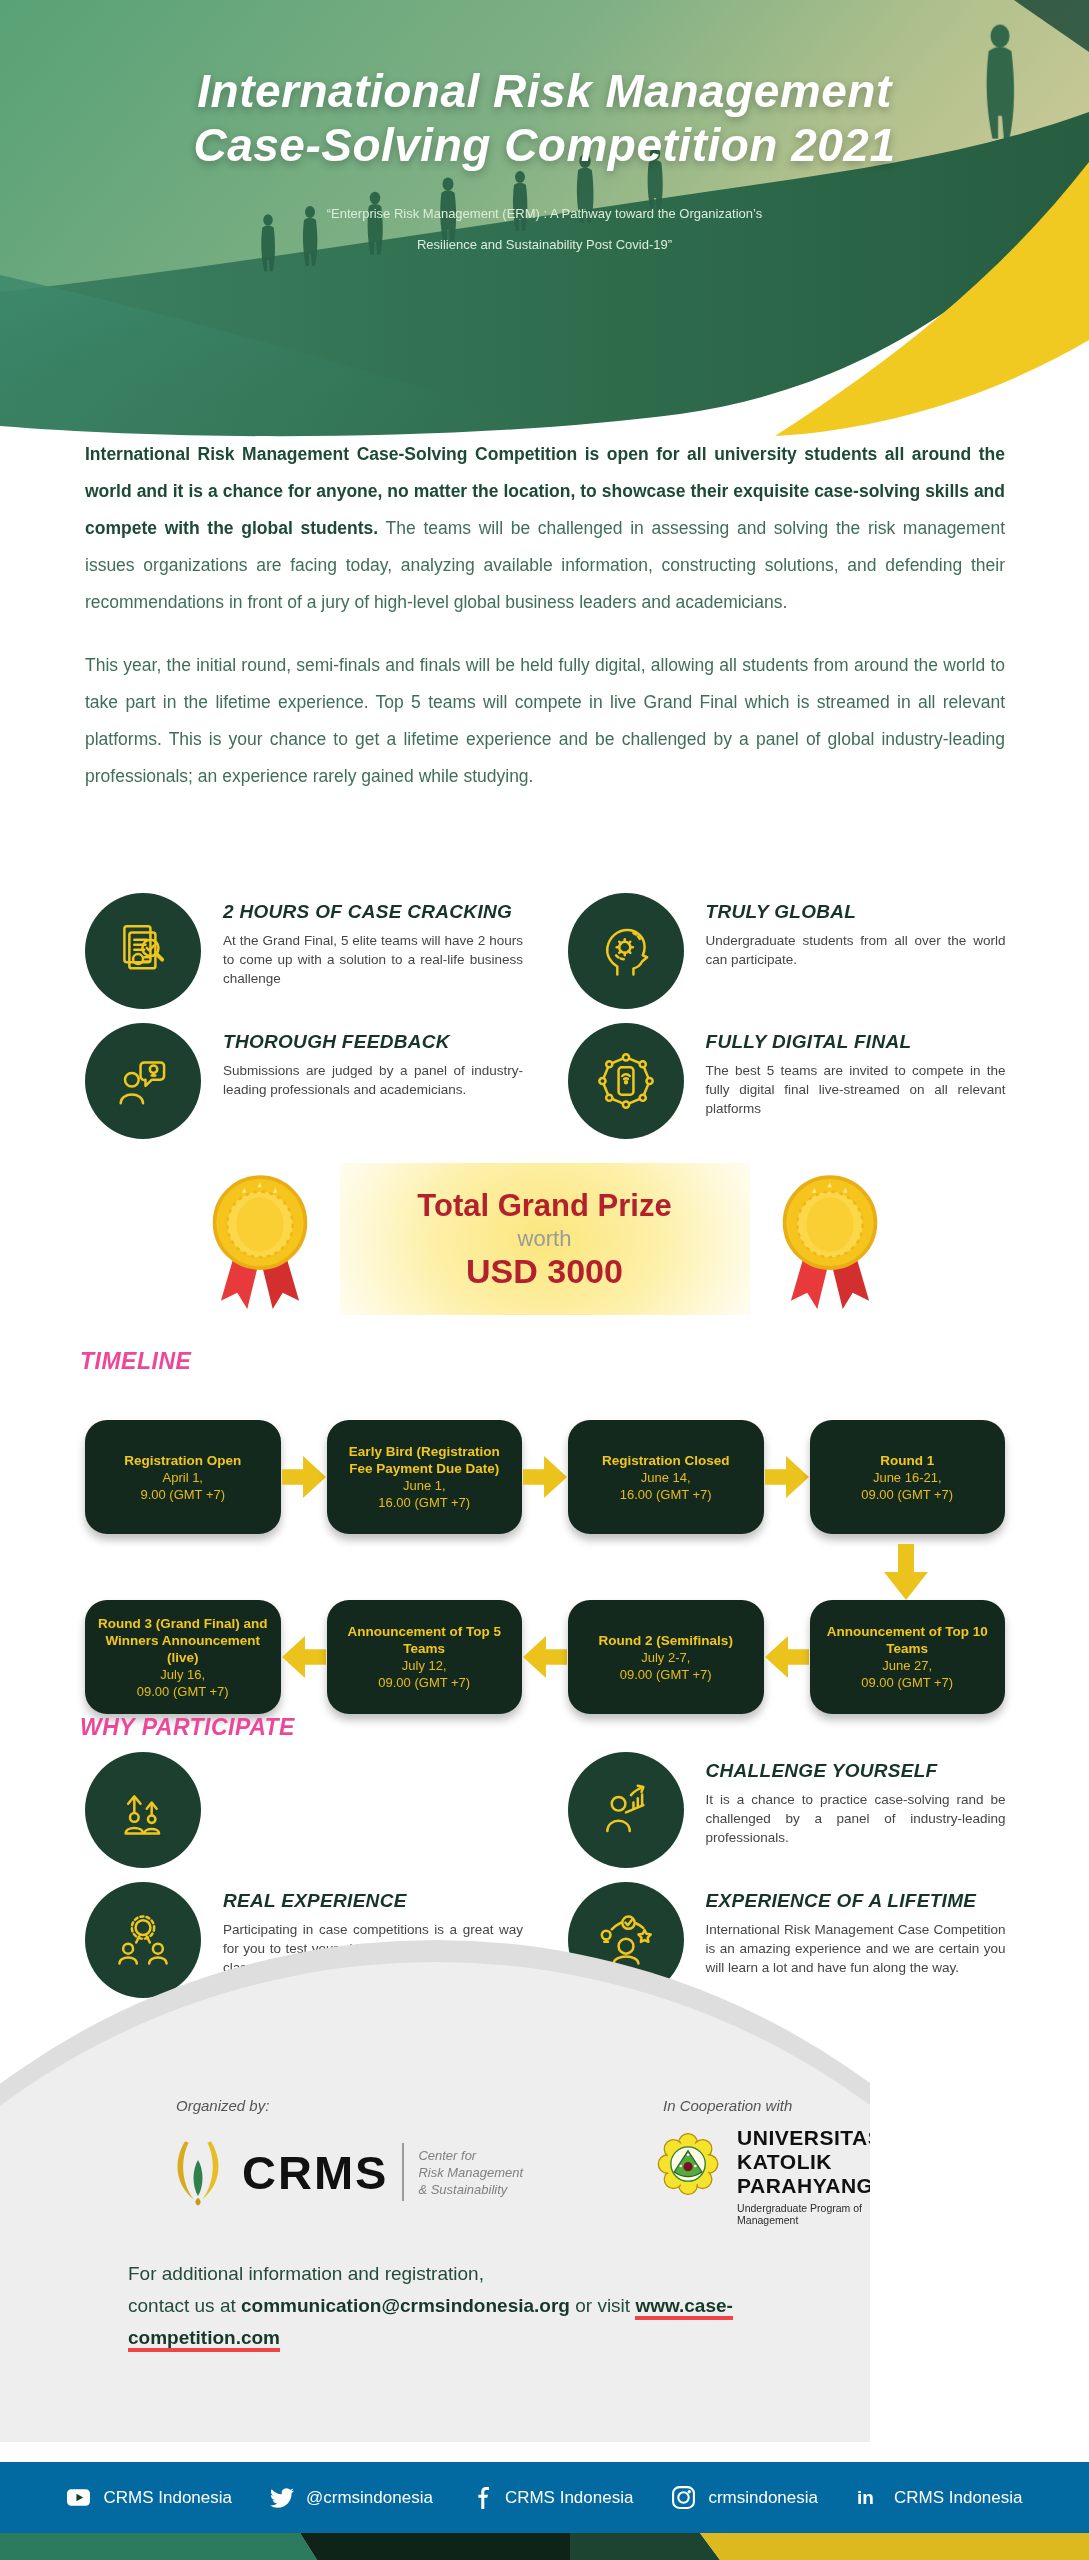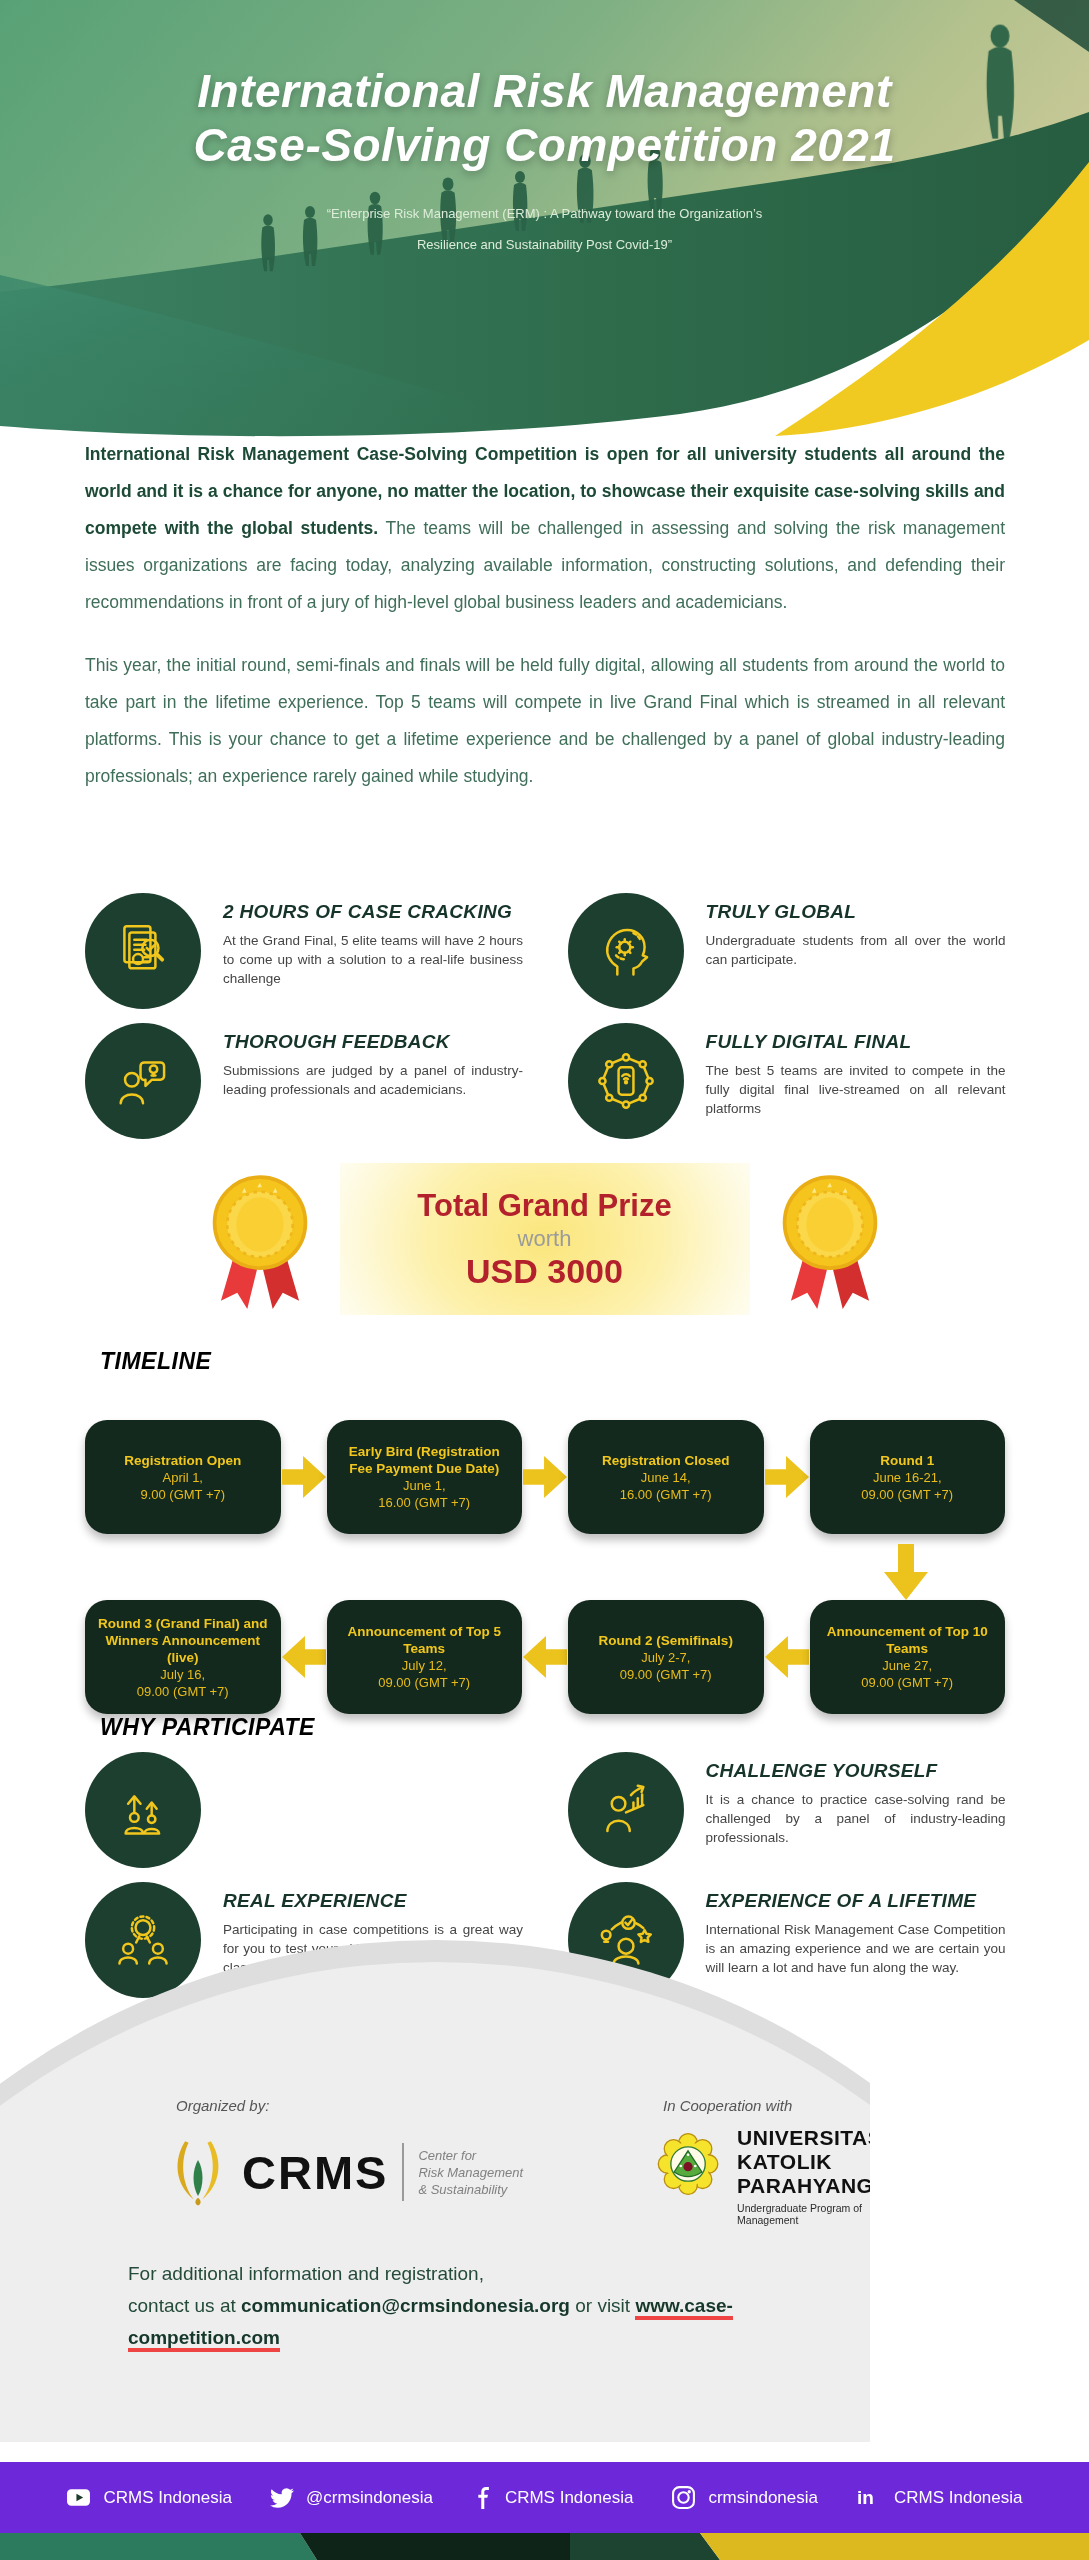--- a/index.html
+++ b/index.html
@@ -39,22 +39,22 @@
   .prize { position:absolute; top:1163px; left:0; width:100%; display:flex;
            justify-content:center; align-items:center; gap:30px; }
   .prize-banner { width:410px; height:152px; display:flex; flex-direction:column;
                   justify-content:center; align-items:center;
                   background:radial-gradient(ellipse 62% 130% at 50% 50%, #fbe67c 0%, #fdf0a9 45%, #fefae0 78%, rgba(254,250,224,0) 100%); }
   .prize-title { font-size:31px; font-weight:bold; color:#b2212c; }
   .prize-worth { font-size:22px; color:#9b9b9b; margin-top:2px; }
   .prize-amount { font-size:34px; font-weight:bold; color:#b2212c; }
 
   
-  .section-heading { position:absolute; left:100px; font-size:23px; font-weight:bold;
-                     font-style:italic; color:#000000; letter-spacing:0.5px; }
+  .section-heading { position:absolute; left:80px; font-size:23px; font-weight:bold;
+                     font-style:italic; color:#ec4899; letter-spacing:0.5px; }
   .timeline-heading { top:1348px; }
   .why-heading { top:1714px; }
   .timeline { position:absolute; top:1420px; left:85px; width:920px; }
   .t-row { display:flex; align-items:center; }
   .tbox { flex:1 1 0; min-height:114px; background:#14291d; border-radius:22px;
           box-shadow:0 6px 9px rgba(0,0,0,0.25); display:flex; flex-direction:column;
           justify-content:center; align-items:center; text-align:center; padding:10px 10px; }
   .tb-title { font-size:13.5px; font-weight:bold; color:#f2c71d; line-height:17px; }
   .tb-line { font-size:13px; color:#e7bc1b; line-height:17px; }
   .t-arrow { flex:none; width:46px; display:flex; justify-content:center; align-items:center; }
@@ -76,21 +76,21 @@
   .crms-tag { font-size:13px; font-style:italic; color:#818181; line-height:17px; }
   .unpar-row { position:absolute; top:186px; left:655px; display:flex; align-items:flex-start; gap:16px; }
   .unpar-name { font-size:21px; font-weight:bold; color:#101010; line-height:24px; letter-spacing:0.5px; }
   .unpar-sub { font-size:10.5px; color:#2b2b2b; margin-top:4px; }
   .contact { position:absolute; top:318px; left:128px; font-size:19px; color:#244b3a; line-height:32px; }
   .contact .cb { font-weight:bold; color:#16382a; }
   .contact .cu { font-weight:bold; color:#16382a; border-bottom:4px solid #ef4444; }
 
   
   .social-bar { position:absolute; top:2462px; left:0; width:1089px; height:71px;
-                background:#6d28d9; display:flex; justify-content:center; align-items:center; gap:38px; }
+                background:#0369a1; display:flex; justify-content:center; align-items:center; gap:38px; }
   .soc-item { display:flex; align-items:center; gap:12px; color:#ffffff; font-size:17px; }
 
   
   .bottom-strip { position:absolute; top:2533px; left:0; width:1089px; height:27px; }
 </style>
 </head>
 <body>
 
 <div class="page">
 

